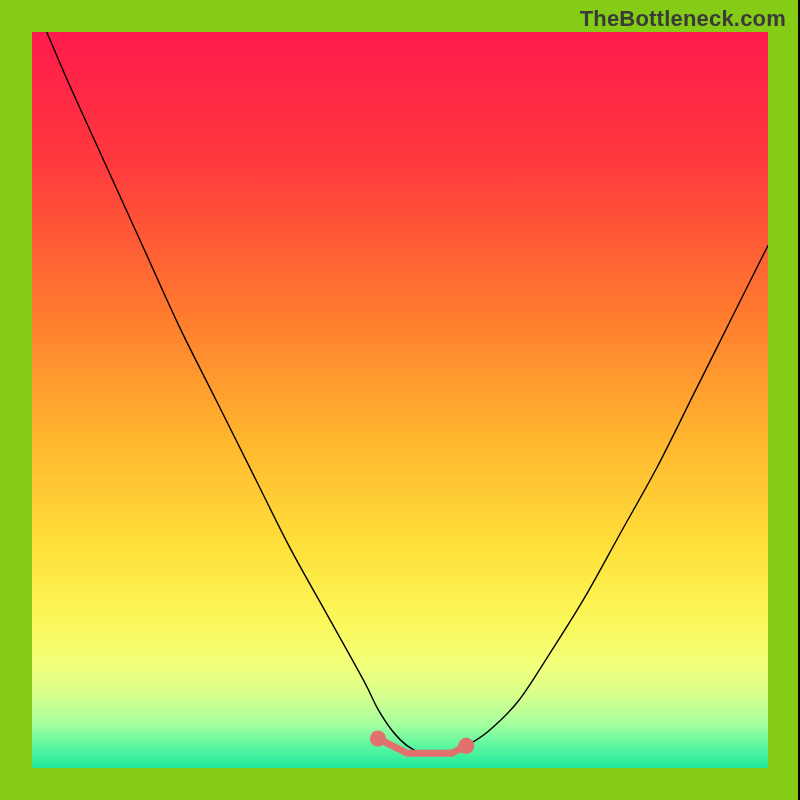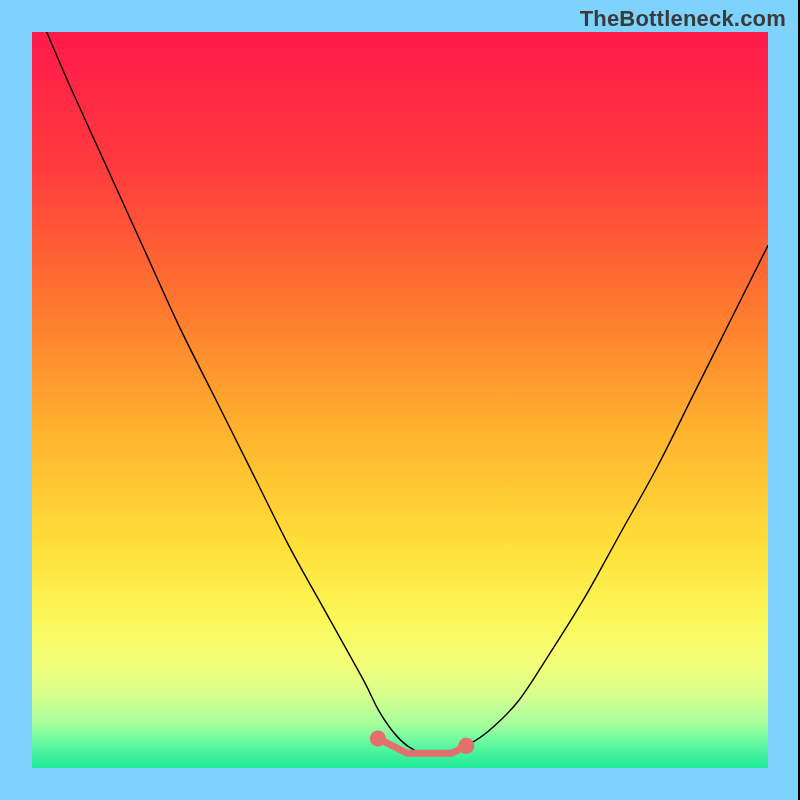--- a/index.html
+++ b/index.html
@@ -8,21 +8,21 @@
     width: 800px;
     height: 800px;
     background: #000;
     overflow: hidden;
     font-family: Arial, Helvetica, sans-serif;
   }
   .frame {
     position: relative;
     width: 798px;
     height: 800px;
-    background: #7dd3fc;
+    background: #84cc16;
   }
   .watermark {
     position: absolute;
     top: 6px;
     right: 12px;
     color: #3a3a3a;
     font-size: 22px;
     font-weight: bold;
     letter-spacing: 0.2px;
     user-select: none;

